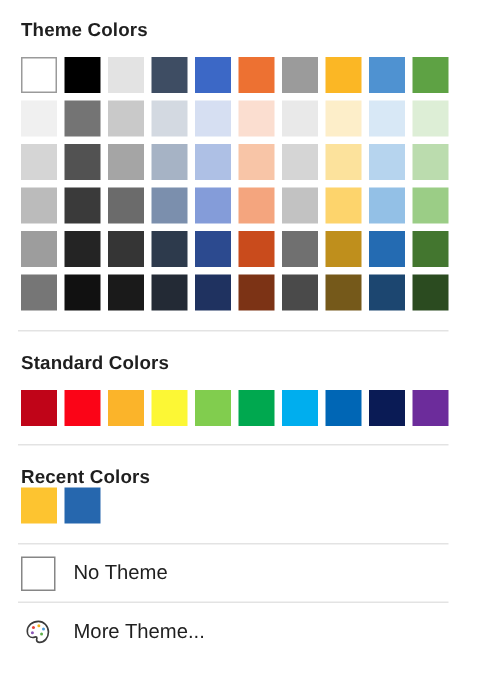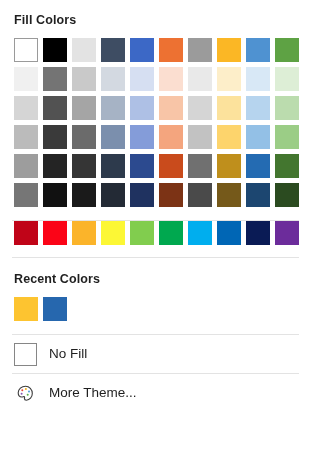--- a/index.html
+++ b/index.html
@@ -83,29 +83,29 @@
     align-items: center;
     justify-content: center;
   }
   .menu-label {
     line-height: 1;
   }
   .sp-title-theme { margin-top: 13px; margin-bottom: 11px; }
   .sp-grid-theme  { margin-bottom: 13px; }
   .sp-title-std   { margin-top: 14px; margin-bottom: 11px; }
   .sp-grid-std    { margin-bottom: 12px; }
-  .sp-title-recent{ margin-top: 14px; margin-bottom: 11px; }
+  .sp-title-recent{ margin-top: 14px; }
   .sp-grid-recent { margin-bottom: 13px; }
 </style>
 </head>
 <body>
 
 <div class="panel">
 
-  <div class="section-title sp-title-theme">Fill Colors</div>
+  <div class="section-title sp-title-theme">Theme Colors</div>
 
   <div class="swatch-grid sp-grid-theme">
       <div class="swatch-row">
         <button class="swatch outlined" title="#ffffff" style="background: rgb(255, 255, 255);"></button>
         <button class="swatch" title="#000000" style="background: rgb(0, 0, 0);"></button>
         <button class="swatch" title="#e3e3e3" style="background: rgb(227, 227, 227);"></button>
         <button class="swatch" title="#3e4d63" style="background: rgb(62, 77, 99);"></button>
         <button class="swatch" title="#3c68c6" style="background: rgb(60, 104, 198);"></button>
         <button class="swatch" title="#ed7132" style="background: rgb(237, 113, 50);"></button>
         <button class="swatch" title="#9b9b9b" style="background: rgb(155, 155, 155);"></button>
@@ -170,20 +170,21 @@
         <button class="swatch" title="#7c3315" style="background: rgb(124, 51, 21);"></button>
         <button class="swatch" title="#4a4a4a" style="background: rgb(74, 74, 74);"></button>
         <button class="swatch" title="#75591a" style="background: rgb(117, 89, 26);"></button>
         <button class="swatch" title="#1c4670" style="background: rgb(28, 70, 112);"></button>
         <button class="swatch" title="#2b4b20" style="background: rgb(43, 75, 32);"></button>
       </div>
     </div>
 
   <div class="divider"></div>
 
+  <div class="section-title sp-title-std">Standard Colors</div>
 
   <div class="swatch-grid sp-grid-std">
       <div class="swatch-row">
         <button class="swatch" title="#c00418" style="background: rgb(192, 4, 24);"></button>
         <button class="swatch" title="#fb0417" style="background: rgb(251, 4, 23);"></button>
         <button class="swatch" title="#fbb42a" style="background: rgb(251, 180, 42);"></button>
         <button class="swatch" title="#fcf735" style="background: rgb(252, 247, 53);"></button>
         <button class="swatch" title="#81cd4e" style="background: rgb(129, 205, 78);"></button>
         <button class="swatch" title="#00a84f" style="background: rgb(0, 168, 79);"></button>
         <button class="swatch" title="#00aeee" style="background: rgb(0, 174, 238);"></button>
@@ -201,21 +202,21 @@
       <div class="swatch-row">
         <button class="swatch" title="#fdc430" style="background: rgb(253, 196, 48);"></button>
         <button class="swatch" title="#2667ae" style="background: rgb(38, 103, 174);"></button>
       </div>
     </div>
 
   <div class="divider"></div>
 
   <div class="menu-item">
     <span class="nofill-box"></span>
-    <span class="menu-label">No Fill</span>
+    <span class="menu-label">No Theme</span>
   </div>
 
   <div class="divider"></div>
 
   <div class="menu-item">
     <span class="palette-icon">
       <svg width="21" height="21" viewBox="0 0 21 21" aria-hidden="true">
         <path d="M10.6 3.2c-4.1 0-7.4 2.9-7.4 6.6 0 2.5 1.6 4.2 3.6 4.2 1 0 1.6-.4 2.1-.4.5 0 .7.3.7.8 0 .4-.2.7-.2 1.1 0 1 .8 1.7 2 1.7 3.2 0 5.9-3 5.9-6.8 0-4-3-7.2-6.7-7.2z" fill="none" stroke="#3c3c3c" stroke-width="1.1"></path>
         <circle cx="7.3" cy="7.3" r="1.0" fill="#e8443a"></circle>
         <circle cx="10.9" cy="6.1" r="1.0" fill="#f2b21c"></circle>

